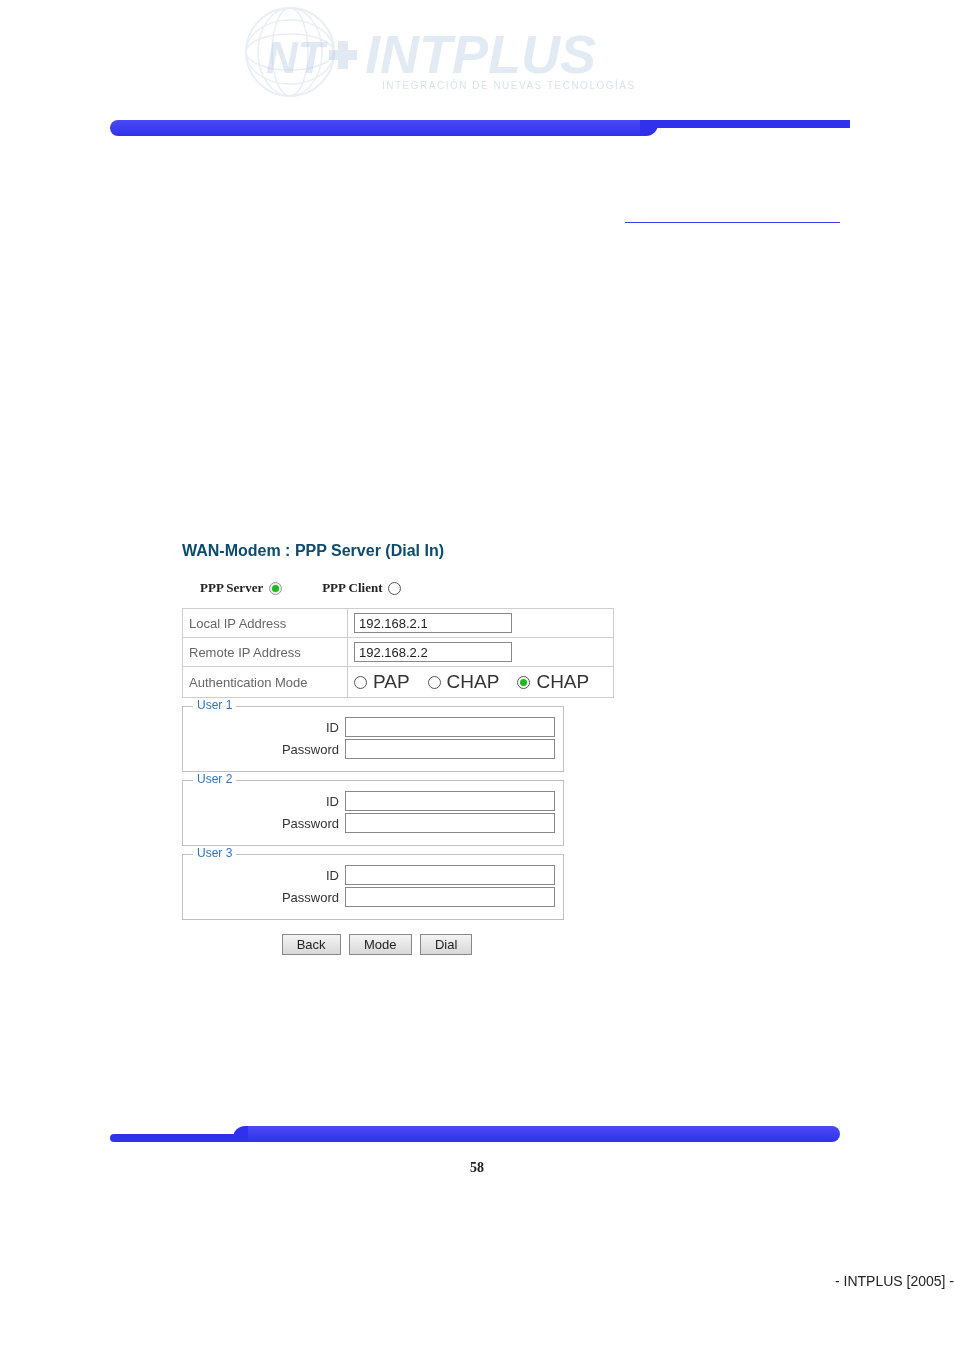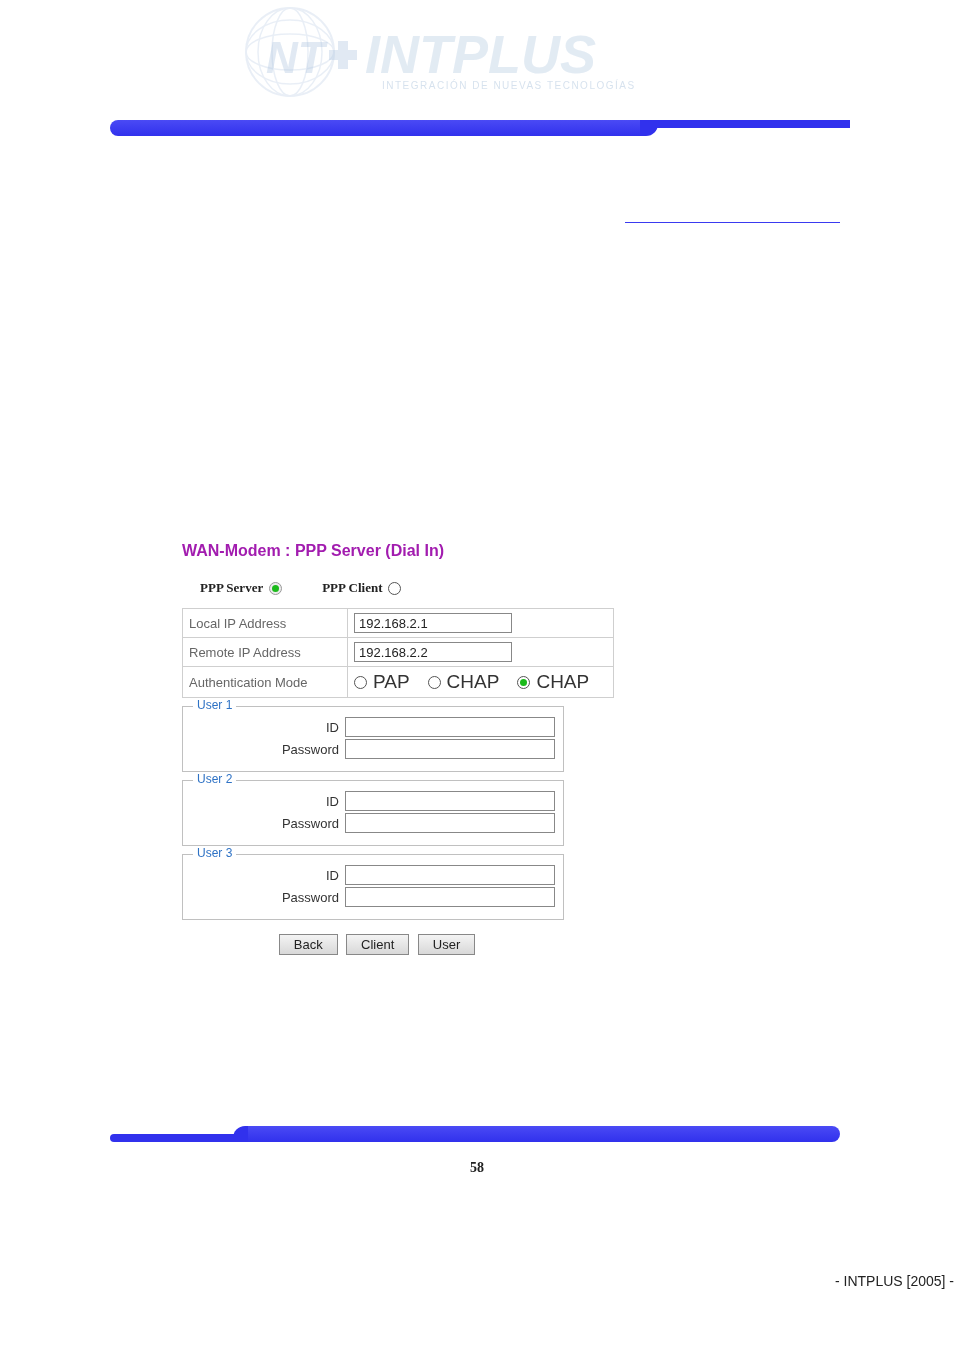--- a/index.html
+++ b/index.html
@@ -73,21 +73,21 @@
     height: 1px;
     background: #3a3af0;
   }
 
   .screenshot-panel {
     position: absolute;
     top: 542px;
     left: 182px;
   }
   .panel-title {
-    color: #a21caf;
+    color: #0c4a6e;
     font-weight: bold;
     font-size: 16px;
     margin-bottom: 20px;
   }
   .mode-row {
     font-size: 13px;
     font-weight: bold;
     color: #222;
     margin: 0 0 12px 18px;
     display: flex;
@@ -339,22 +339,22 @@
       <input value="" style="">
     </div>
     <div class="field-row">
       <label>Password</label>
       <input value="" style="">
     </div>
   </div>
 
   <div class="btn-row">
     <span class="btn">Back</span>
-    <span class="btn">Client</span>
-    <span class="btn">User</span>
+    <span class="btn">Mode</span>
+    <span class="btn">Dial</span>
   </div>
 </div>
 
 <div class="bottom-bar">
   <div class="bottom-bar-left"></div>
   <div class="bottom-bar-curve"></div>
   <div class="bottom-bar-right"></div>
 </div>
 
 <div class="page-num">58</div>

